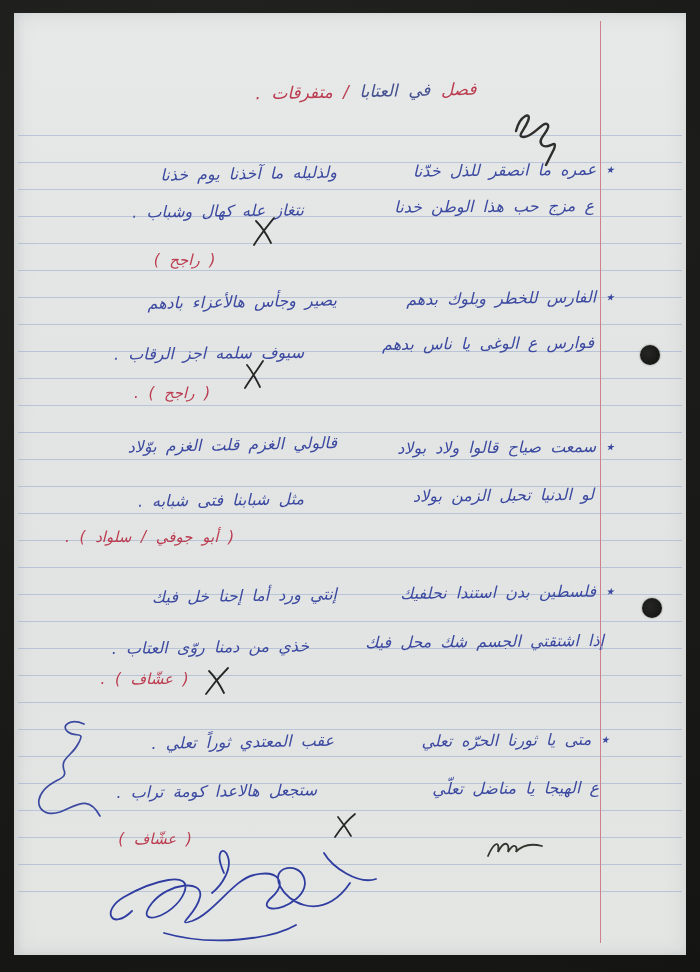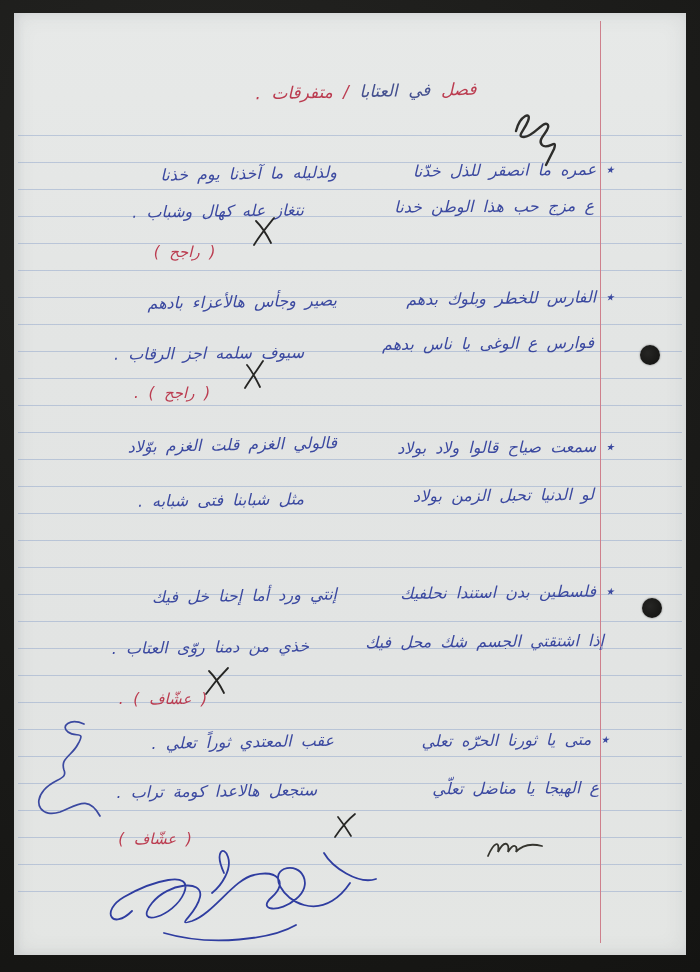--- a/index.html
+++ b/index.html
@@ -57,48 +57,49 @@
 
     <div class="verse" style="left:330px;top:148px;width:270px;transform:rotate(-0.6deg);">٭ عمره ما انصقر للذل خدّنا</div>
     <div class="verse" style="left:345px;top:184px;width:235px;transform:rotate(-0.4deg);">ع مزج حب هذا الوطن خدنا</div>
     <div class="verse" style="left:38px;top:152px;width:285px;transform:rotate(-1deg);">ولذليله ما آخذنا يوم خذنا</div>
     <div class="verse" style="left:50px;top:189px;width:240px;transform:rotate(-0.8deg);">نتغاز عله كهال وشباب .</div>
     <div class="xmark" style="left:236px;top:202px;">
       <svg width="28" height="34" viewBox="0 0 28 34">
         <path d="M4,30 C10,20 20,8 24,3 M6,6 C12,12 18,22 21,28" fill="none" stroke="#262624" stroke-width="1.8" stroke-linecap="round"></path>
       </svg>
     </div>
-    <div class="note" style="left:118px;top:230px;width:105px;">( راجح )</div>
+    <div class="note" style="left:118px;top:238px;width:105px;">( راجح )</div>
 
     <div class="verse" style="left:330px;top:276px;width:270px;transform:rotate(-0.8deg);">٭ الفارس للخطر وبلوك بدهم</div>
     <div class="verse" style="left:345px;top:321px;width:235px;transform:rotate(-0.5deg);">فوارس ع الوغى يا ناس بدهم</div>
     <div class="verse" style="left:38px;top:280px;width:285px;transform:rotate(-1deg);">يصير وجأس هالأعزاء بادهم</div>
     <div class="verse" style="left:50px;top:331px;width:240px;transform:rotate(-0.6deg);">سيوف سلمه اجز الرقاب .</div>
     <div class="xmark" style="left:226px;top:345px;">
       <svg width="28" height="34" viewBox="0 0 28 34">
         <path d="M5,30 C11,20 20,8 23,3 M7,7 C12,13 17,23 20,29" fill="none" stroke="#262624" stroke-width="1.8" stroke-linecap="round"></path>
       </svg>
     </div>
     <div class="note" style="left:98px;top:371px;width:120px;">( راجح ) .</div>
 
     <div class="verse" style="left:330px;top:425px;width:270px;transform:rotate(-0.5deg);">٭ سمعت صياح قالوا ولاد بولاد</div>
     <div class="verse" style="left:345px;top:473px;width:235px;transform:rotate(-0.6deg);">لو الدنيا تحبل الزمن بولاد</div>
     <div class="verse" style="left:38px;top:423px;width:285px;transform:rotate(-1.2deg);">قالولي الغزم قلت الغزم بوّلاد</div>
     <div class="verse" style="left:60px;top:478px;width:230px;transform:rotate(-0.8deg);">مثل شبابنا فتى شبابه .</div>
+    <div class="note" style="left:18px;top:515px;width:235px;">( أبو جوفي / سلواد ) .</div>
 
     <div class="verse" style="left:330px;top:570px;width:270px;transform:rotate(-0.7deg);">٭ فلسطين بدن استندا نحلفيك</div>
     <div class="verse" style="left:340px;top:619px;width:250px;transform:rotate(-0.5deg);">إذا اشتقتي الجسم شك محل فيك</div>
     <div class="verse" style="left:38px;top:574px;width:285px;transform:rotate(-1deg);">إنتي ورد أما إحنا خل فيك</div>
     <div class="verse" style="left:45px;top:625px;width:250px;transform:rotate(-0.8deg);">خذي من دمنا روّى العتاب .</div>
     <div class="xmark" style="left:188px;top:652px;">
       <svg width="30" height="34" viewBox="0 0 30 34">
         <path d="M4,29 C11,19 22,7 26,3 M7,6 C13,12 19,22 22,28" fill="none" stroke="#262624" stroke-width="1.8" stroke-linecap="round"></path>
       </svg>
     </div>
-    <div class="note" style="left:68px;top:677px;width:125px;text-align:right;">( عشّاف ) .</div>
+    <div class="note" style="left:68px;top:657px;width:125px;">( عشّاف ) .</div>
 
     <div class="verse" style="left:345px;top:718px;width:250px;transform:rotate(-0.6deg);">٭ متى يا ثورنا الحرّه تعلي</div>
     <div class="verse" style="left:350px;top:766px;width:235px;transform:rotate(-0.4deg);">ع الهيجا يا مناضل تعلّي</div>
     <div class="verse" style="left:60px;top:720px;width:260px;transform:rotate(-1deg);">عقب المعتدي ثوراً تعلي .</div>
     <div class="verse" style="left:48px;top:769px;width:255px;transform:rotate(-0.8deg);">ستجعل هالاعدا كومة تراب .</div>
     <div class="xmark" style="left:318px;top:798px;">
       <svg width="26" height="30" viewBox="0 0 26 30">
         <path d="M3,26 C9,17 18,7 23,3 M6,6 C10,11 16,20 19,25" fill="none" stroke="#262624" stroke-width="1.7" stroke-linecap="round"></path>
       </svg>
     </div>

